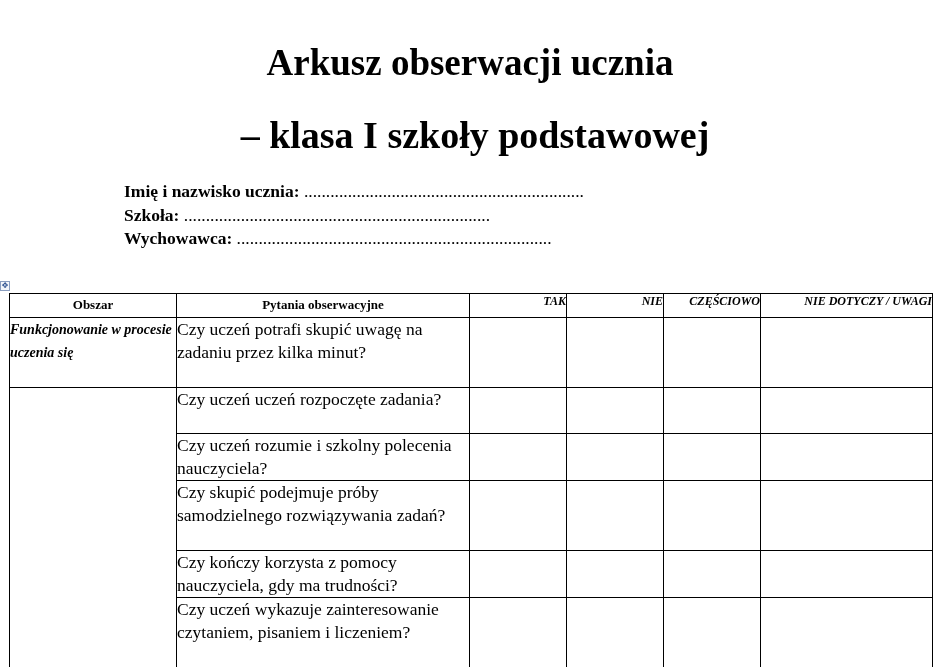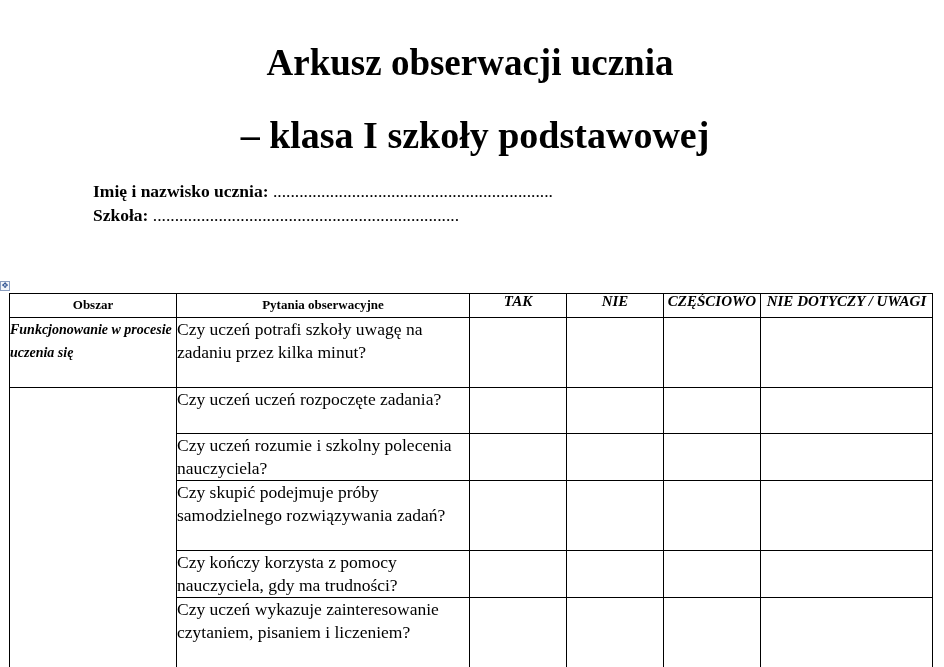--- a/index.html
+++ b/index.html
@@ -29,21 +29,21 @@
     .title.t2 { top: 115px; left: 3px; font-size: 38px; }
 
     .info {
       position: absolute;
       left: 93px;
       top: 180px;
       font-size: 17.5px;
       line-height: 23.5px;
     }
     .info-row { white-space: nowrap; }
-    .info-label { font-weight: bold; }
+    .info-label { font-weight: bold; margin-left: 31px; }
     .info-dots { font-weight: normal; letter-spacing: 0px; }
 
     .move-handle {
       position: absolute;
       left: 0px;
       top: 281px;
       width: 8px;
       height: 8px;
       border: 1px solid #8a9dbf;
       background: #f3f6fb;
@@ -73,23 +73,23 @@
       font-weight: bold;
       font-size: 13px;
       line-height: 21px;
       text-align: center;
       height: 23px;
       padding-top: 0px;
     }
     th.h-small {
       font-weight: bold;
       font-style: italic;
-      font-size: 15px;
+      font-size: 12px;
       line-height: 15px;
-      text-align: center;
+      text-align: right;
       padding-top: 0px;
     }
     td.area {
       font-weight: bold;
       font-style: italic;
       font-size: 14px;
       line-height: 23px;
       padding: 1px 0 0 7px;
     }
     td.q {
@@ -106,20 +106,24 @@
 
 <div class="info">
   <div class="info-row">
     <span class="info-label">Imię i nazwisko ucznia:</span>
     <span class="info-dots">................................................................</span>
   </div>
   <div class="info-row">
     <span class="info-label">Szkoła:</span>
     <span class="info-dots">......................................................................</span>
   </div>
+  <div class="info-row">
+    <span class="info-label">Wychowawca:</span>
+    <span class="info-dots">........................................................................</span>
+  </div>
 </div>
 
 <div class="move-handle">✥</div>
 
 <table class="obs">
   <colgroup>
     <col style="width:167px">
     <col style="width:293px">
     <col style="width:97px">
     <col style="width:97px">
@@ -131,21 +135,21 @@
     <th class="h-main">Obszar</th>
     <th class="h-main">Pytania obserwacyjne</th>
     <th class="h-small">TAK</th>
     <th class="h-small">NIE</th>
     <th class="h-small">CZĘŚCIOWO</th>
     <th class="h-small">NIE DOTYCZY / UWAGI</th>
   </tr>
 
   <tr style="height:70px">
     <td class="area" rowspan="1">Funkcjonowanie w procesie uczenia się</td>
-    <td class="q">Czy uczeń potrafi szkoły uwagę na zadaniu przez kilka minut?</td>
+    <td class="q">Czy uczeń potrafi skupić uwagę na zadaniu przez kilka minut?</td>
     <td></td>
     <td></td>
     <td></td>
     <td></td>
   </tr>
 
   <tr style="height:46px">
     <td class="area" rowspan="5"></td>
     <td class="q">Czy uczeń uczeń rozpoczęte zadania?</td>
     <td></td>

